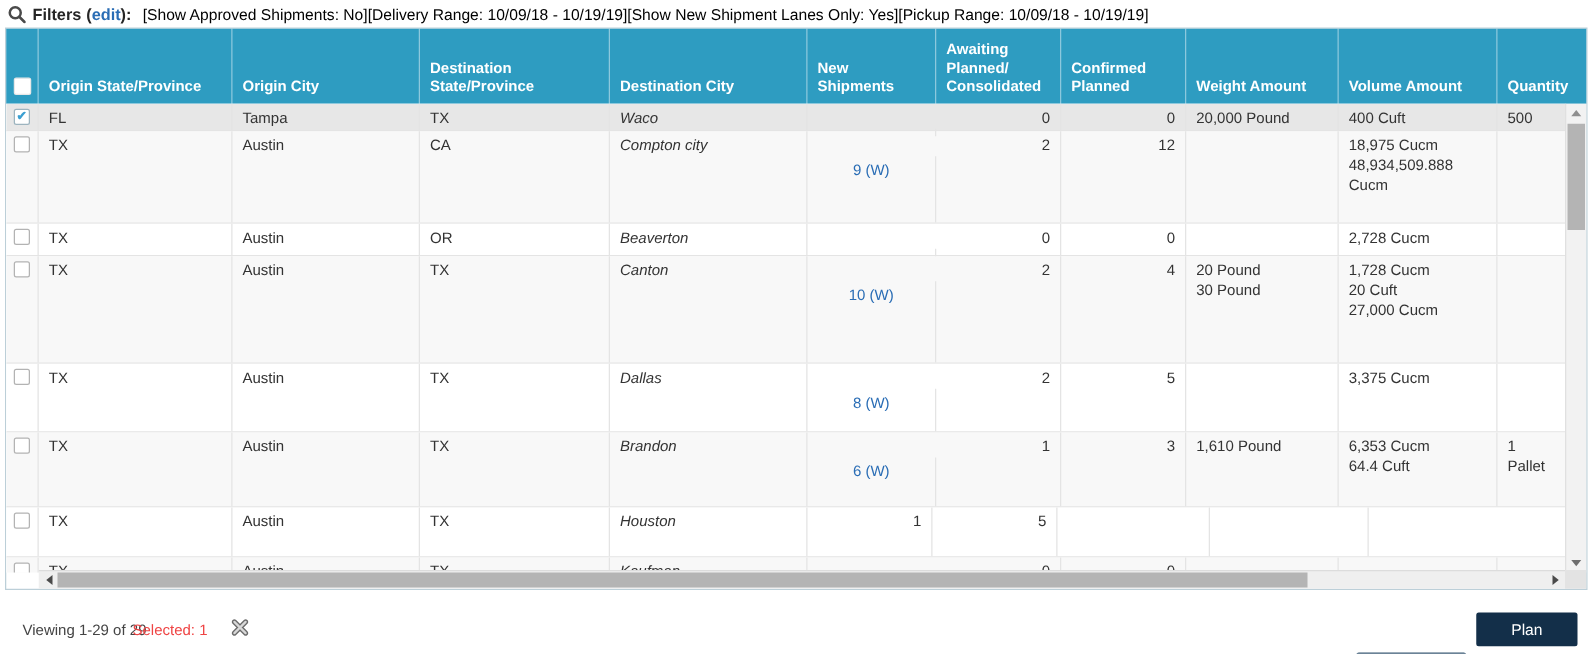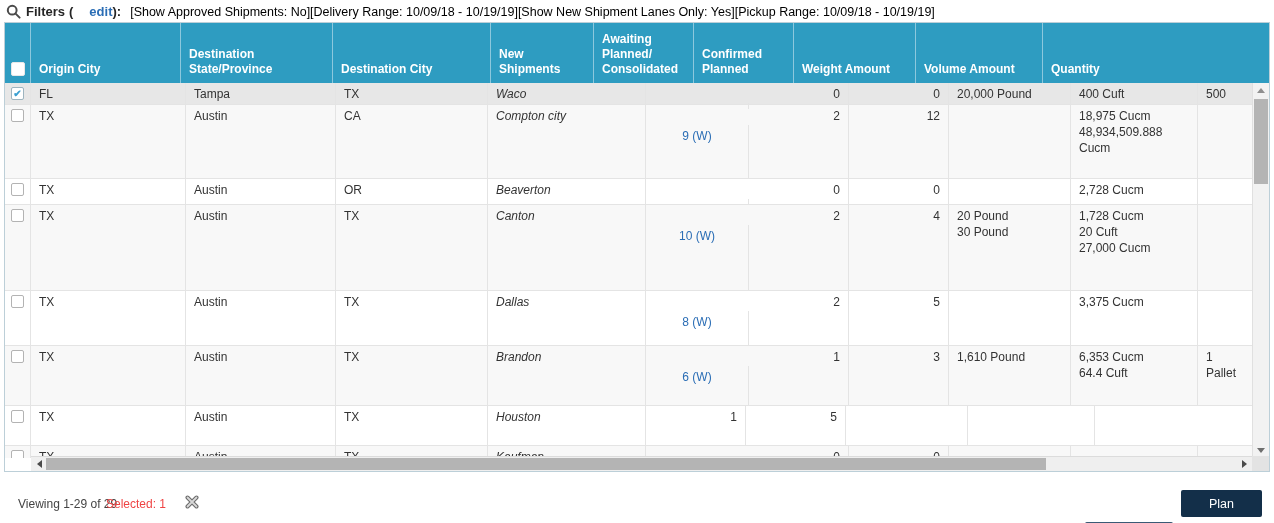--- a/index.html
+++ b/index.html
@@ -8,21 +8,21 @@
     width:1274px; height:523px; position:relative;
     background:#fff; font-family:"Liberation Sans", sans-serif;
     overflow:hidden;
   }
 
   
   .filter-bar { position:absolute; left:6px; top:2px; height:19px; display:flex; align-items:center; font-size:12.5px; color:#3c3c3c; white-space:nowrap; }
   .filter-bar .magnifier { margin-right:5px; display:flex; }
   .filters-label { font-weight:700; color:#252525; font-size:13px; }
   .edit-wrap { font-weight:700; color:#252525; margin-left:4px; font-size:13px; }
-  .edit-link { color:#2a6db5; cursor:pointer;padding-left:16px; }
+  .edit-link { color:#2a6db5; cursor:pointer; }
   .filter-summary { margin-left:9px; color:#000000; }
 
   
   .grid { position:absolute; left:4px; top:22px; width:1266px; height:450px; border:1px solid #bccfd8; background:#fff; }
 
   .grid-header { display:flex; height:60px; background:#2e9cc1; }
   .hcell { display:flex; align-items:flex-end; padding:6px 8px; color:#fff; font-weight:700; font-size:12px; line-height:15px; border-right:1px solid rgba(255,255,255,.45); }
   .hcell.last { border-right:none; }
   .hc0 { width:26px; justify-content:center; padding:0 0 7px 0; }
   .hc1 { width:155px; } .hc2 { width:150px; } .hc3 { width:152px; } .hc4 { width:158px; }
@@ -92,20 +92,23 @@
   <span class="edit-wrap"><span>(</span><a class="edit-link">edit</a><span>):</span></span>
   <span class="filter-summary">[Show Approved Shipments: No][Delivery Range: 10/09/18 - 10/19/19][Show New Shipment Lanes Only: Yes][Pickup Range: 10/09/18 - 10/19/19]</span>
 </div>
 
 <div class="grid">
 
   <div class="grid-header">
     <div class="hcell hc0">
       <span class="header-checkbox"></span>
     </div>
+    <div class="hcell hc1">
+        <span>Origin State/Province</span>
+      </div>
     <div class="hcell hc2">
         <span>Origin City</span>
       </div>
     <div class="hcell hc3">
         <span>Destination State/Province</span>
       </div>
     <div class="hcell hc4">
         <span>Destination City</span>
       </div>
     <div class="hcell hc5">

